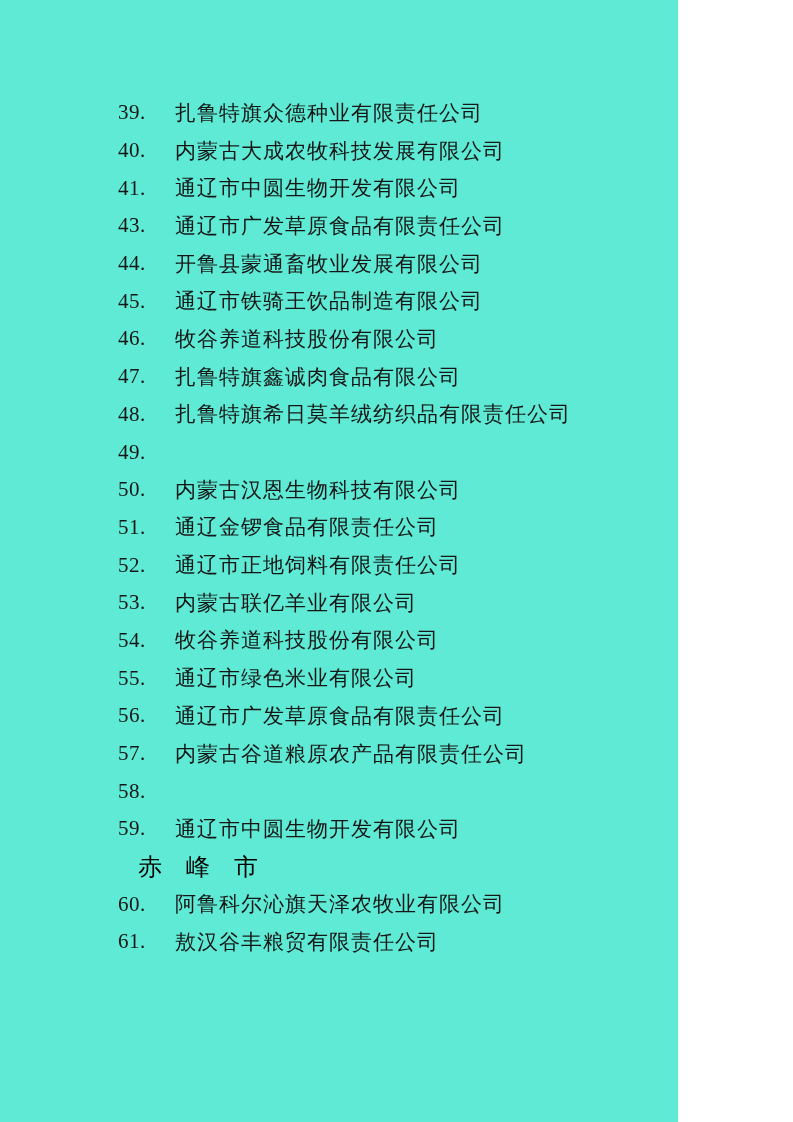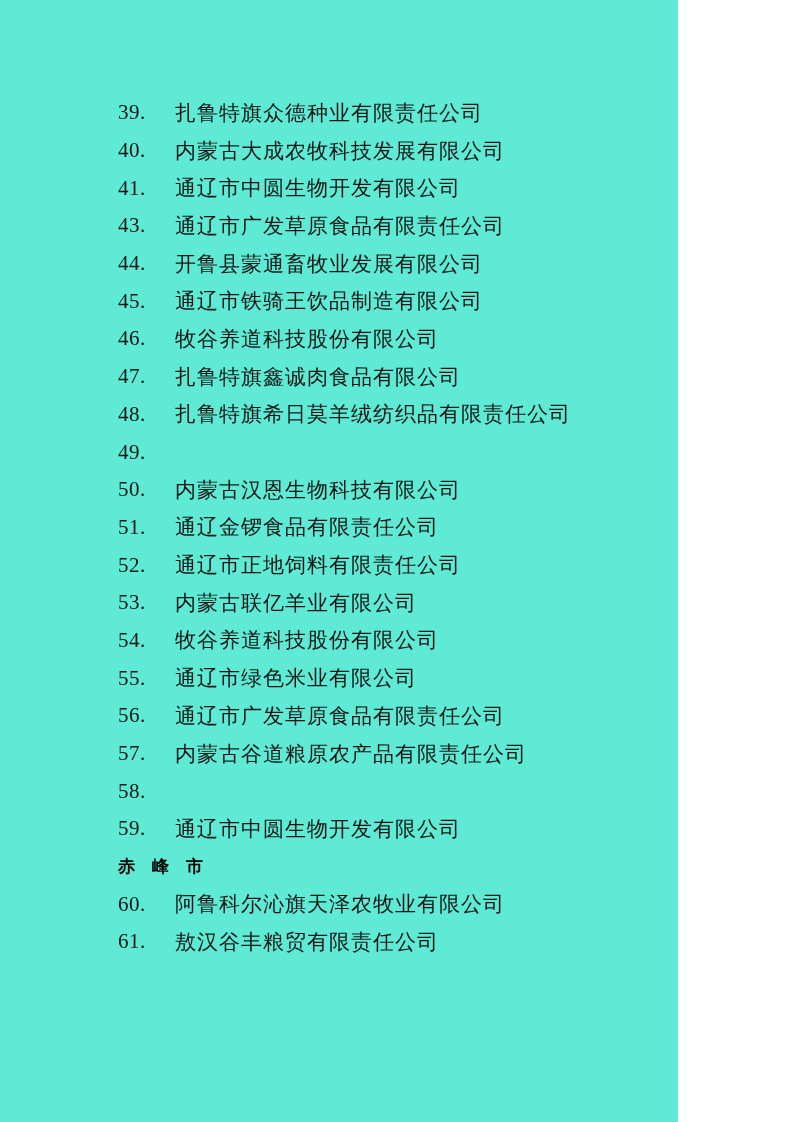--- a/index.html
+++ b/index.html
@@ -36,24 +36,25 @@
     letter-spacing: 0.5px;
   }
   .name {
     letter-spacing: 1px;
   }
   .section-header {
     display: flex;
     align-items: center;
     height: 37.7px;
     font-family: "Liberation Sans", "DejaVu Sans", sans-serif;
-    font-weight: bold;
-    font-size: 17px;
+    font-weight: normal;
+    font-size: 24px;
     color: #000000;
     white-space: nowrap;
+    margin-left: 20px;
   }
 </style>
 </head>
 <body>
 
 <div class="page">
   <div class="content" id="content">
       <div class="row">
         <span class="num">39.</span>
         <span class="name">扎鲁特旗众德种业有限责任公司</span>

